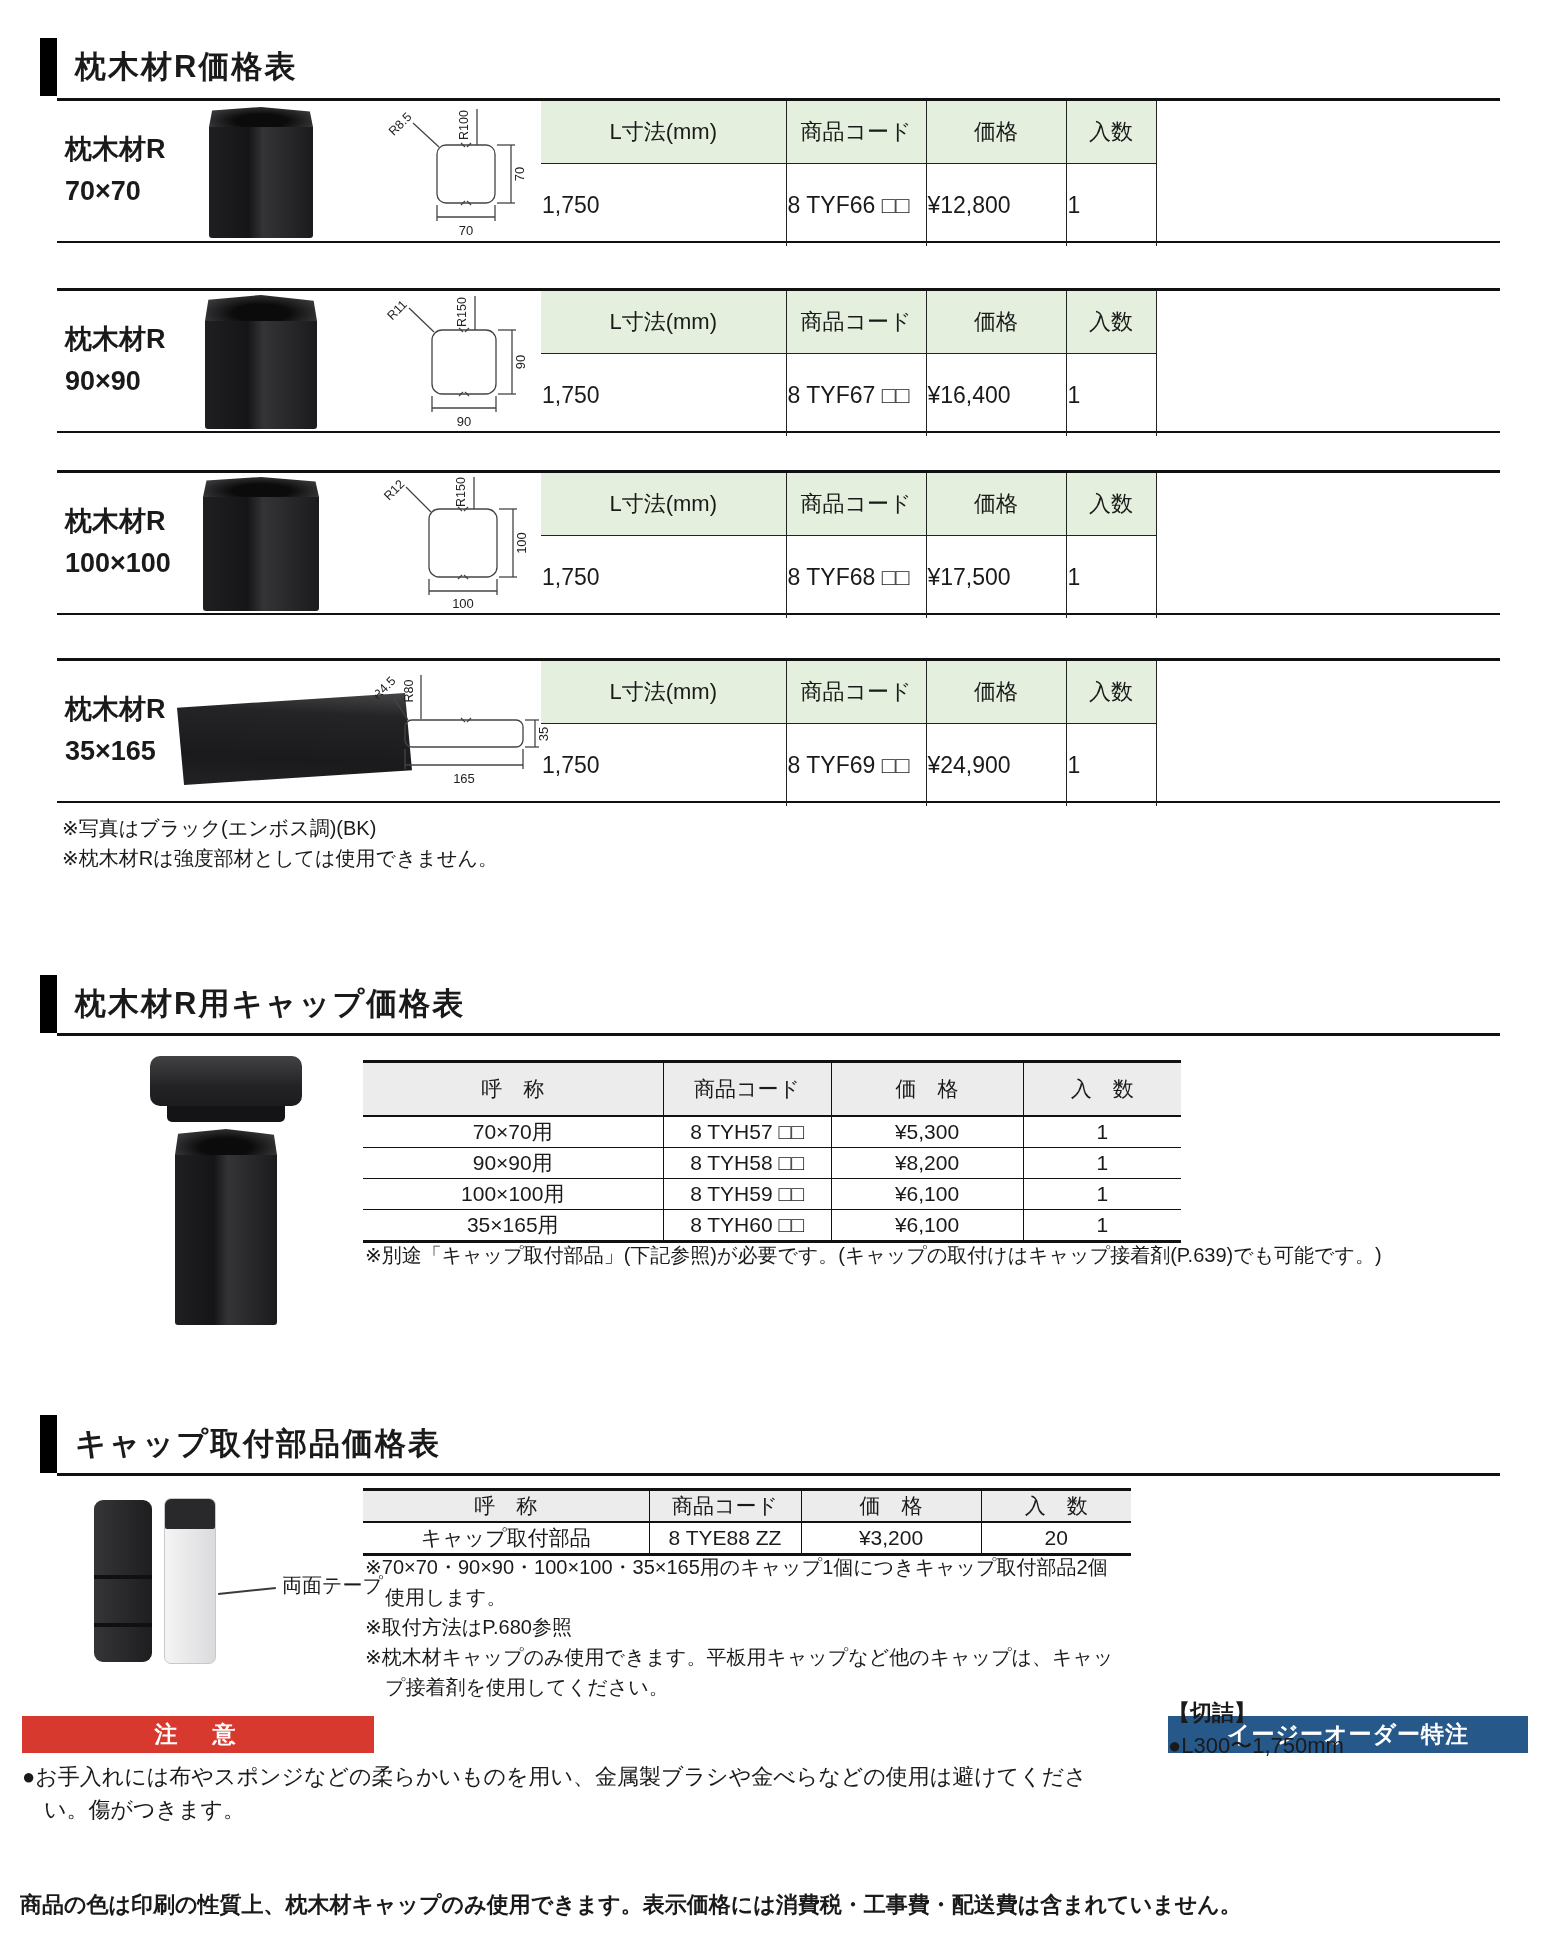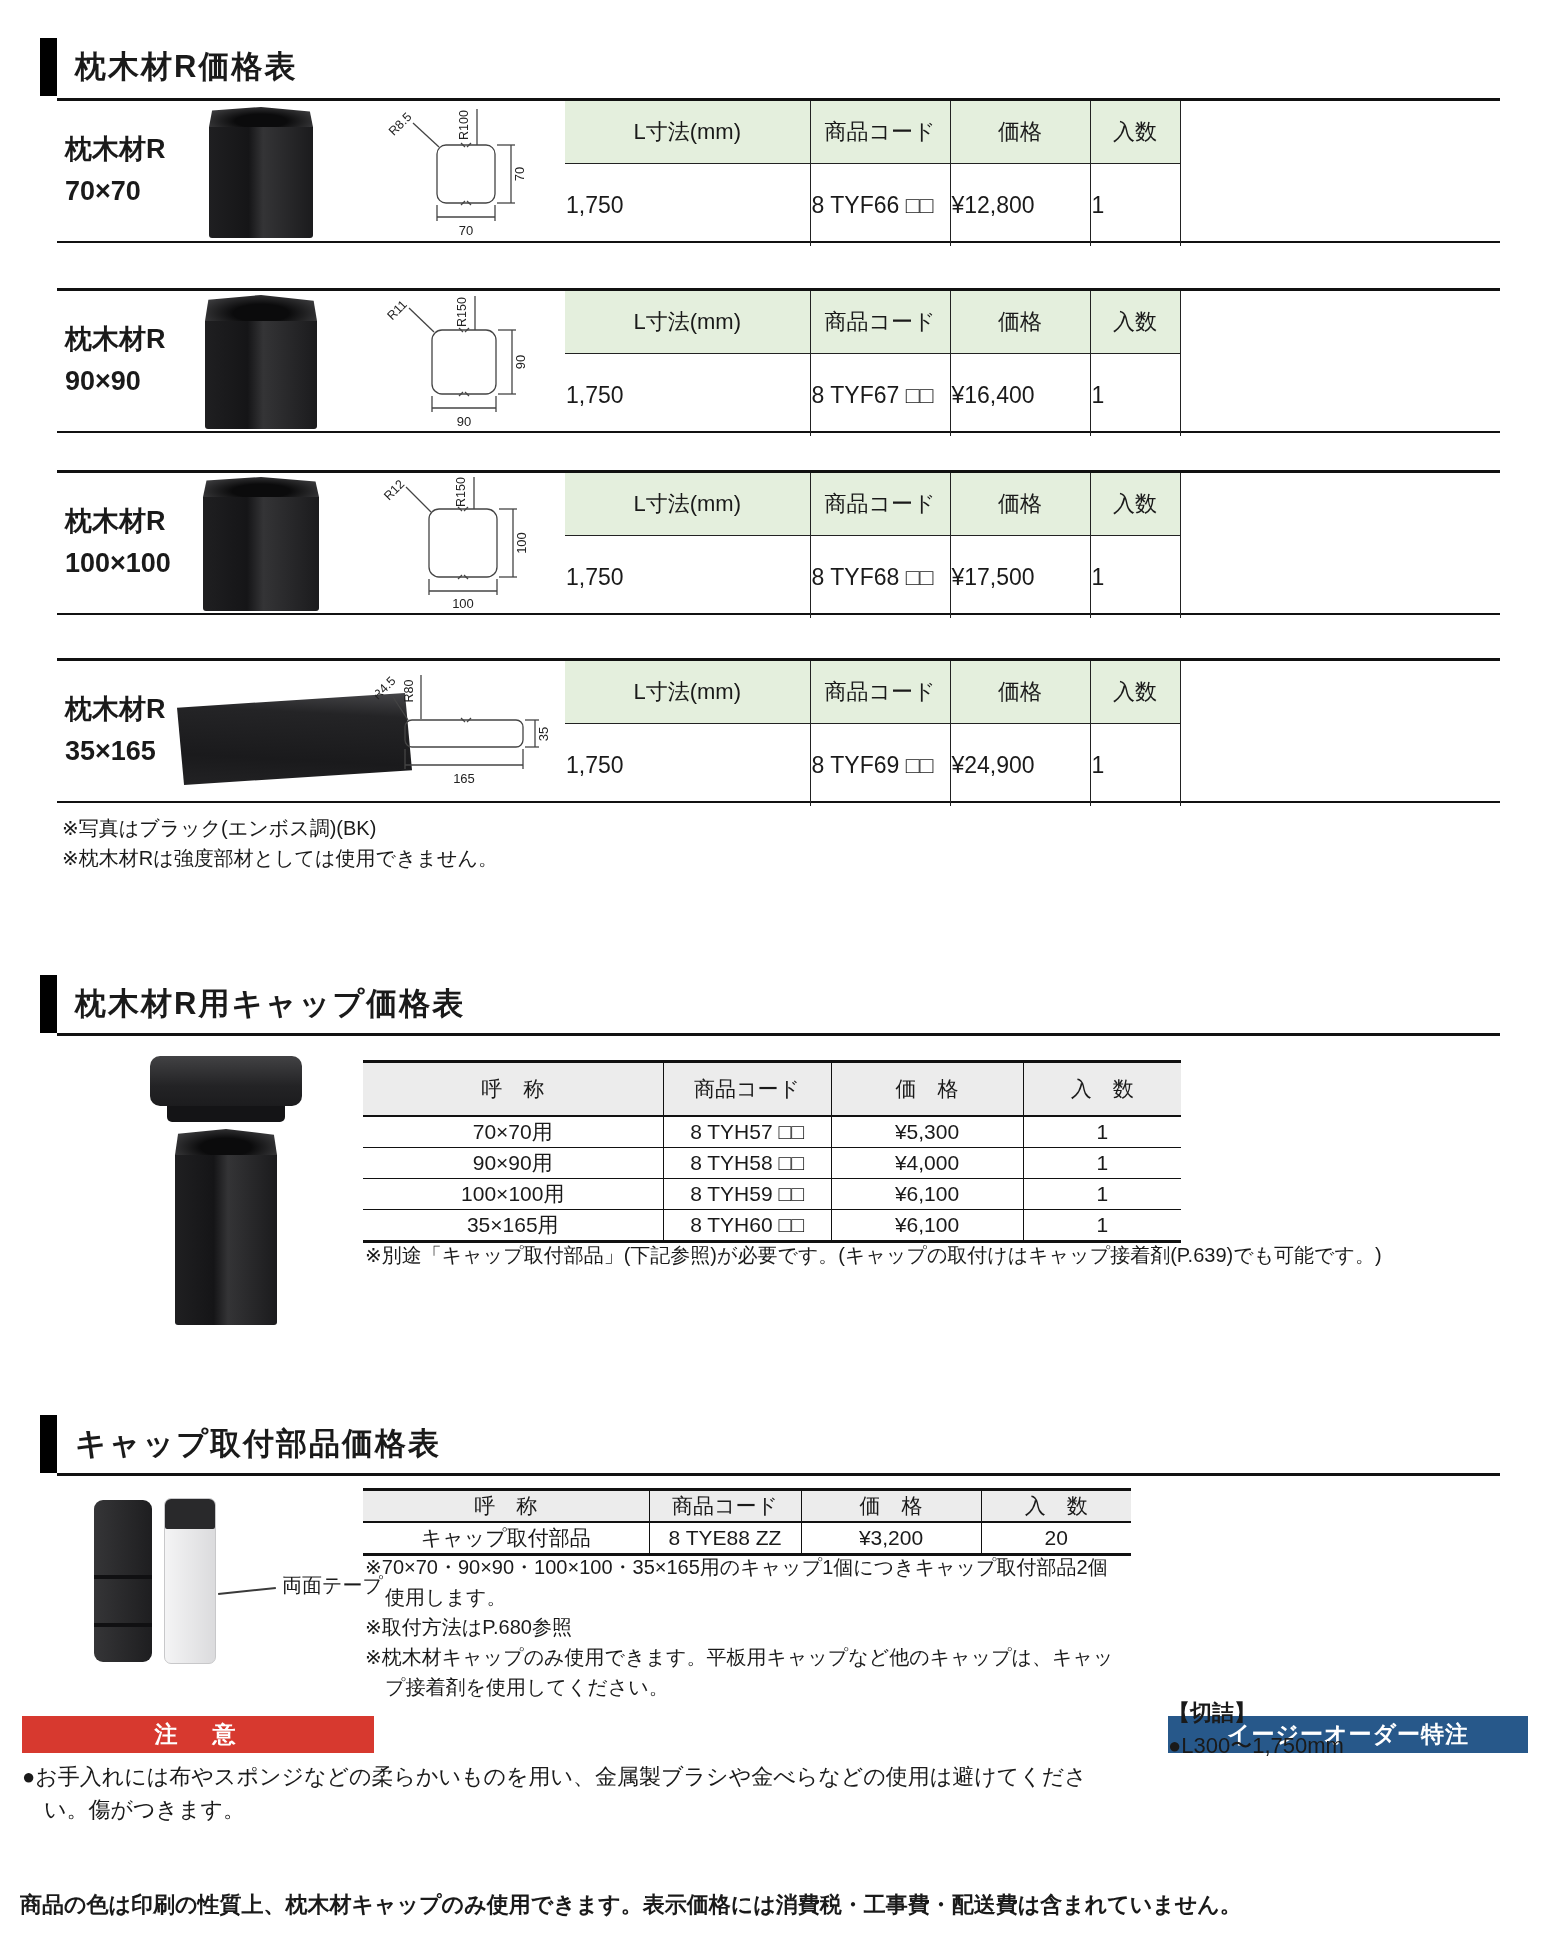--- a/index.html
+++ b/index.html
@@ -22,21 +22,21 @@
             clip-path:polygon(0 100%,3% 18%,50% 0,97% 22%,100% 100%);}
   .post-body{flex:1;background:linear-gradient(90deg,#1f1f21 0%,#151517 38%,#343436 52%,#1b1b1d 100%);
              border-radius:0 0 3px 3px;}
   .board-photo{position:absolute;background:linear-gradient(183deg,#47474a 0%,#242426 24%,#1a1a1c 70%,#222224 100%);
                clip-path:polygon(0 16%,97% 0,100% 84%,3% 100%);}
   .diagram{position:absolute;top:2px;width:185px;height:138px;}
   .diagram line,.diagram rect,.diagram path{stroke:#444;stroke-width:1.3;fill:none;}
   .diagram text{fill:#222;font-size:13px;font-family:"Liberation Sans",sans-serif;}
   .diagram .rlab{font-size:12.5px;}
 
-  .ptable{position:absolute;left:508px;top:0;border-collapse:collapse;table-layout:fixed;}
+  .ptable{position:absolute;left:484px;top:0;border-collapse:collapse;table-layout:fixed;}
   .ptable th{height:60px;background:#e4efdd;font-weight:normal;font-size:22px;
              border-right:1.6px solid #222;border-bottom:1.6px solid #222;text-align:center;}
   .ptable td{height:80px;font-size:23px;text-align:left;border-right:1.6px solid #222;}
 
   .notes{position:absolute;font-size:20px;line-height:1.5;}
   .notes div{padding-left:1em;text-indent:-1em;}
 
   
   .ctable{position:absolute;border-collapse:collapse;table-layout:fixed;
           border-top:3px solid #111;border-bottom:3px solid #111;}
@@ -339,21 +339,21 @@
     <tbody>
       <tr>
         <td>70×70用</td>
         <td>8 TYH57 □□</td>
         <td>¥5,300</td>
         <td>1</td>
       </tr>
       <tr>
         <td>90×90用</td>
         <td>8 TYH58 □□</td>
-        <td>¥4,000</td>
+        <td>¥8,200</td>
         <td>1</td>
       </tr>
       <tr>
         <td>100×100用</td>
         <td>8 TYH59 □□</td>
         <td>¥6,100</td>
         <td>1</td>
       </tr>
       <tr>
         <td>35×165用</td>

